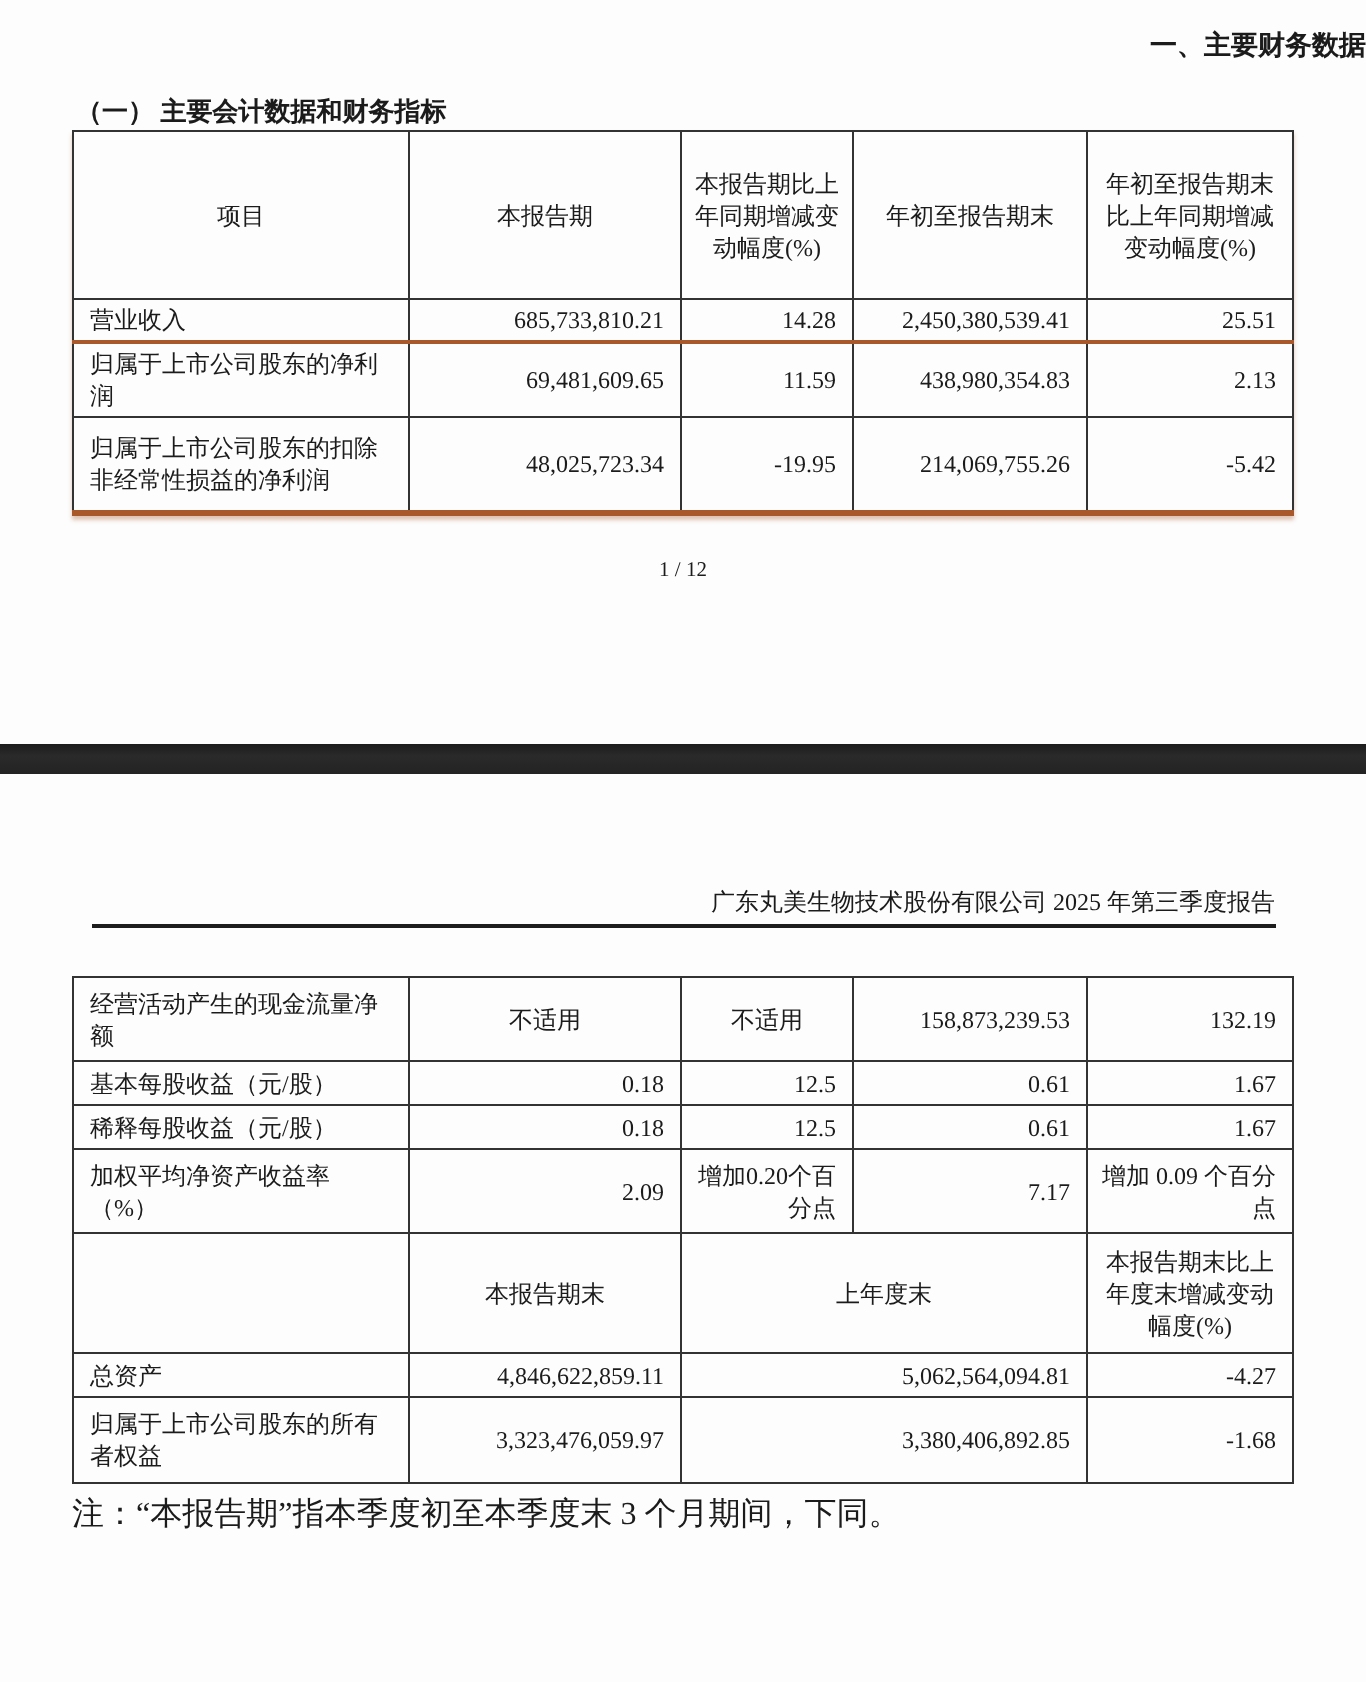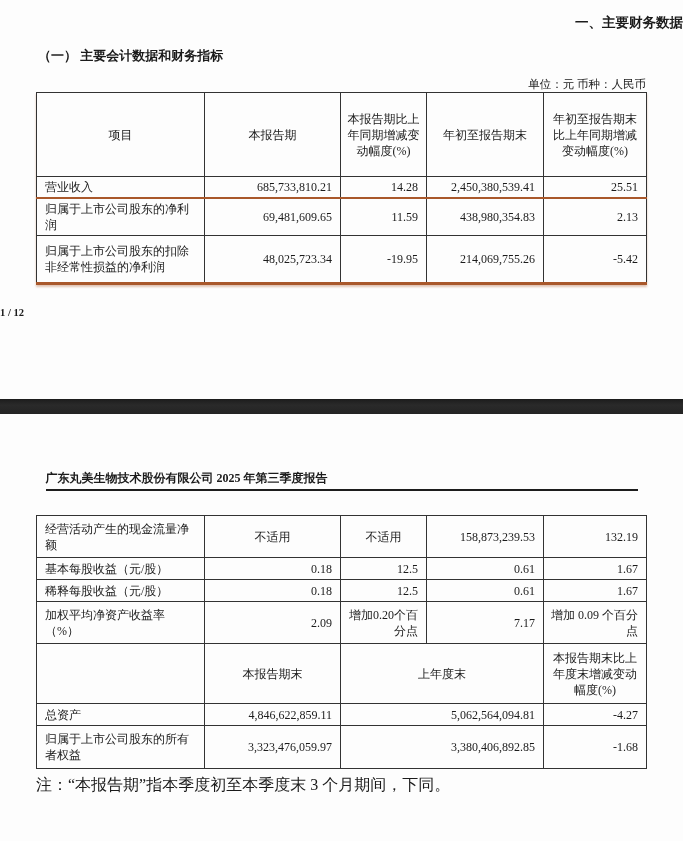--- a/index.html
+++ b/index.html
@@ -40,48 +40,47 @@
   .l{text-align:left;padding-left:8px !important;}
   .pad-sm{padding:2px 9px;}
   .t1{border-bottom:3px solid var(--hl);box-shadow:0 2px 2px rgba(169,88,43,.35);}
   .t1 tr:nth-child(1){height:84px;}
   .t1 tr:nth-child(2){height:20px;}
   .t1 tr:nth-child(3){height:26px;}
   .t1 tr:nth-child(4){height:48px;}
   .t1 tr:nth-child(5){height:50px;text-decoration:underline;}
   tr.hl td{border-bottom:2.5px solid var(--hl);box-shadow:0 1px 1px rgba(169,88,43,.3);}
   .page-num{
-    text-align:left;margin-top:20px;font-size:10.5px;line-height:15px;font-weight:bold;
+    text-align:center;margin-top:20px;font-size:10.5px;line-height:15px;font-weight:normal;
   }
   .screenshot-divider{
     margin-top:79px;height:15px;width:683px;
     background:linear-gradient(#1c1c1c,#2a2a2a 40%,#232323);
   }
   .doc-title{
-    width:592px;margin:57px auto 0;text-align:left;
-    font-size:12px;font-weight:bold;line-height:15px;
+    width:592px;margin:57px auto 0;text-align:right;
+    font-size:12px;font-weight:normal;line-height:15px;
     padding-bottom:3px;border-bottom:2px solid #1d1d1d;
   }
   .t2{margin-top:24px;}
   .t2 tr:nth-child(1){height:42px;}
   .t2 tr:nth-child(2){height:22px;}
   .t2 tr:nth-child(3){height:22px;}
   .t2 tr:nth-child(4){height:42px;}
   .t2 tr:nth-child(5){height:60px;}
   .t2 tr:nth-child(6){height:22px;}
   .t2 tr:nth-child(7){height:43px;}
   .footnote{margin:8px 0 0 36px;font-size:16px;line-height:16px;}
 </style>
 </head>
 <body>
 
 <div class="page-top">
   <div class="h1">一、主要财务数据</div>
   <div class="h2">（一） 主要会计数据和财务指标</div>
-  <div class="unit-note">单位：元 币种：人民币</div>
 
   <table class="fin-table t1">
     <colgroup>
         <col class="w1">
         <col class="w2">
         <col class="w3">
         <col class="w4">
         <col class="w5">
       </colgroup>
     <tbody>

